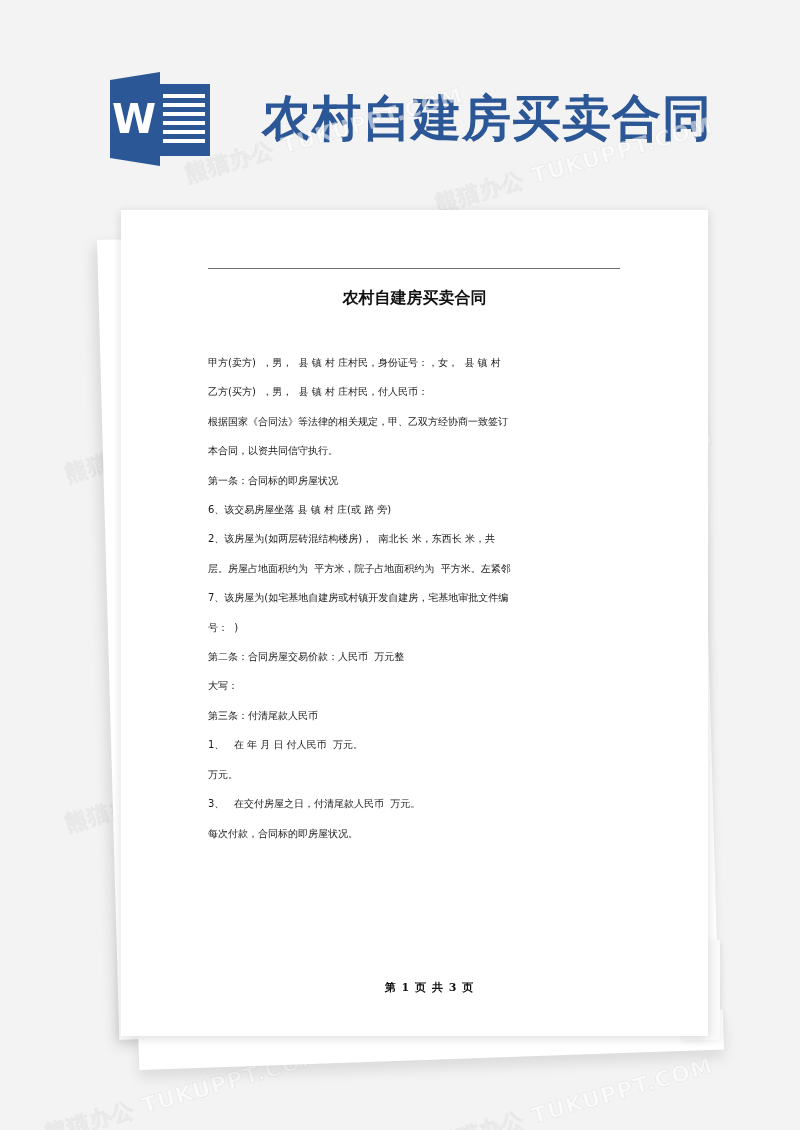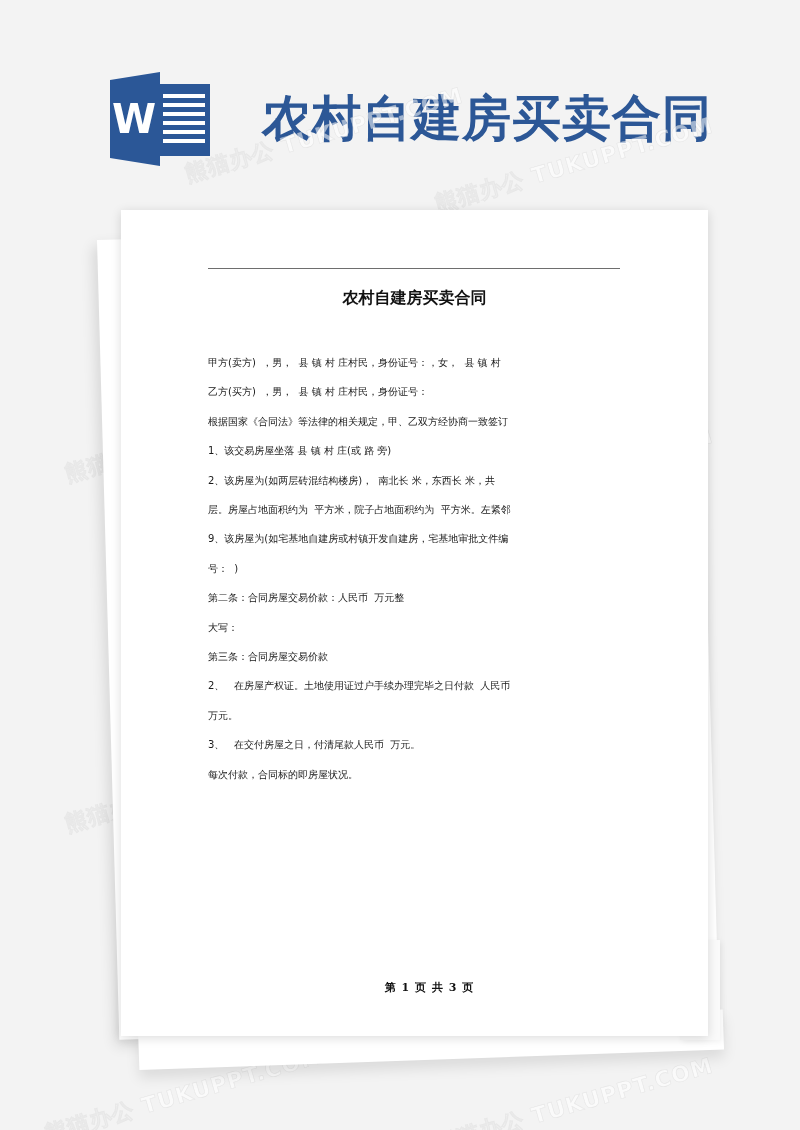--- a/index.html
+++ b/index.html
@@ -94,29 +94,31 @@
 
 <div class="back-page-left"></div>
 <div class="back-page-bottom"></div>
 <div class="back-page-right"></div>
 
 <div class="page">
   <div class="header-rule"></div>
   <div class="doc-title">农村自建房买卖合同</div>
   <div class="body-text">
     <p>甲方(卖方)  ，男，  县 镇 村 庄村民，身份证号：，女，  县 镇 村</p>
-    <p>乙方(买方)  ，男，  县 镇 村 庄村民，身份证号：</p>
+    <p>乙方(买方)  ，男，  县 镇 村 庄村民，付人民币：</p>
     <p>根据国家《合同法》等法律的相关规定，甲、乙双方经协商一致签订</p>
-    <p>1、该交易房屋坐落 县 镇 村 庄(或 路 旁)</p>
+    <p>本合同，以资共同信守执行。</p>
+    <p>第一条：合同标的即房屋状况</p>
+    <p>6、该交易房屋坐落 县 镇 村 庄(或 路 旁)</p>
     <p>2、该房屋为(如两层砖混结构楼房)，  南北长 米，东西长 米，共</p>
     <p>层。房屋占地面积约为  平方米，院子占地面积约为  平方米。左紧邻</p>
-    <p>9、该房屋为(如宅基地自建房或村镇开发自建房，宅基地审批文件编</p>
+    <p>7、该房屋为(如宅基地自建房或村镇开发自建房，宅基地审批文件编</p>
     <p>号：  )</p>
     <p>第二条：合同房屋交易价款：人民币  万元整</p>
     <p>大写：</p>
-    <p>第三条：合同房屋交易价款</p>
-    <p>2、   在房屋产权证。土地使用证过户手续办理完毕之日付款  人民币</p>
+    <p>第三条：付清尾款人民币</p>
+    <p>1、   在 年 月 日 付人民币  万元。</p>
     <p>万元。</p>
     <p>3、   在交付房屋之日，付清尾款人民币  万元。</p>
     <p>每次付款，合同标的即房屋状况。</p>
   </div>
   <div class="page-footer">第 1 页 共 3 页</div>
 </div>
 
 </body></html>

